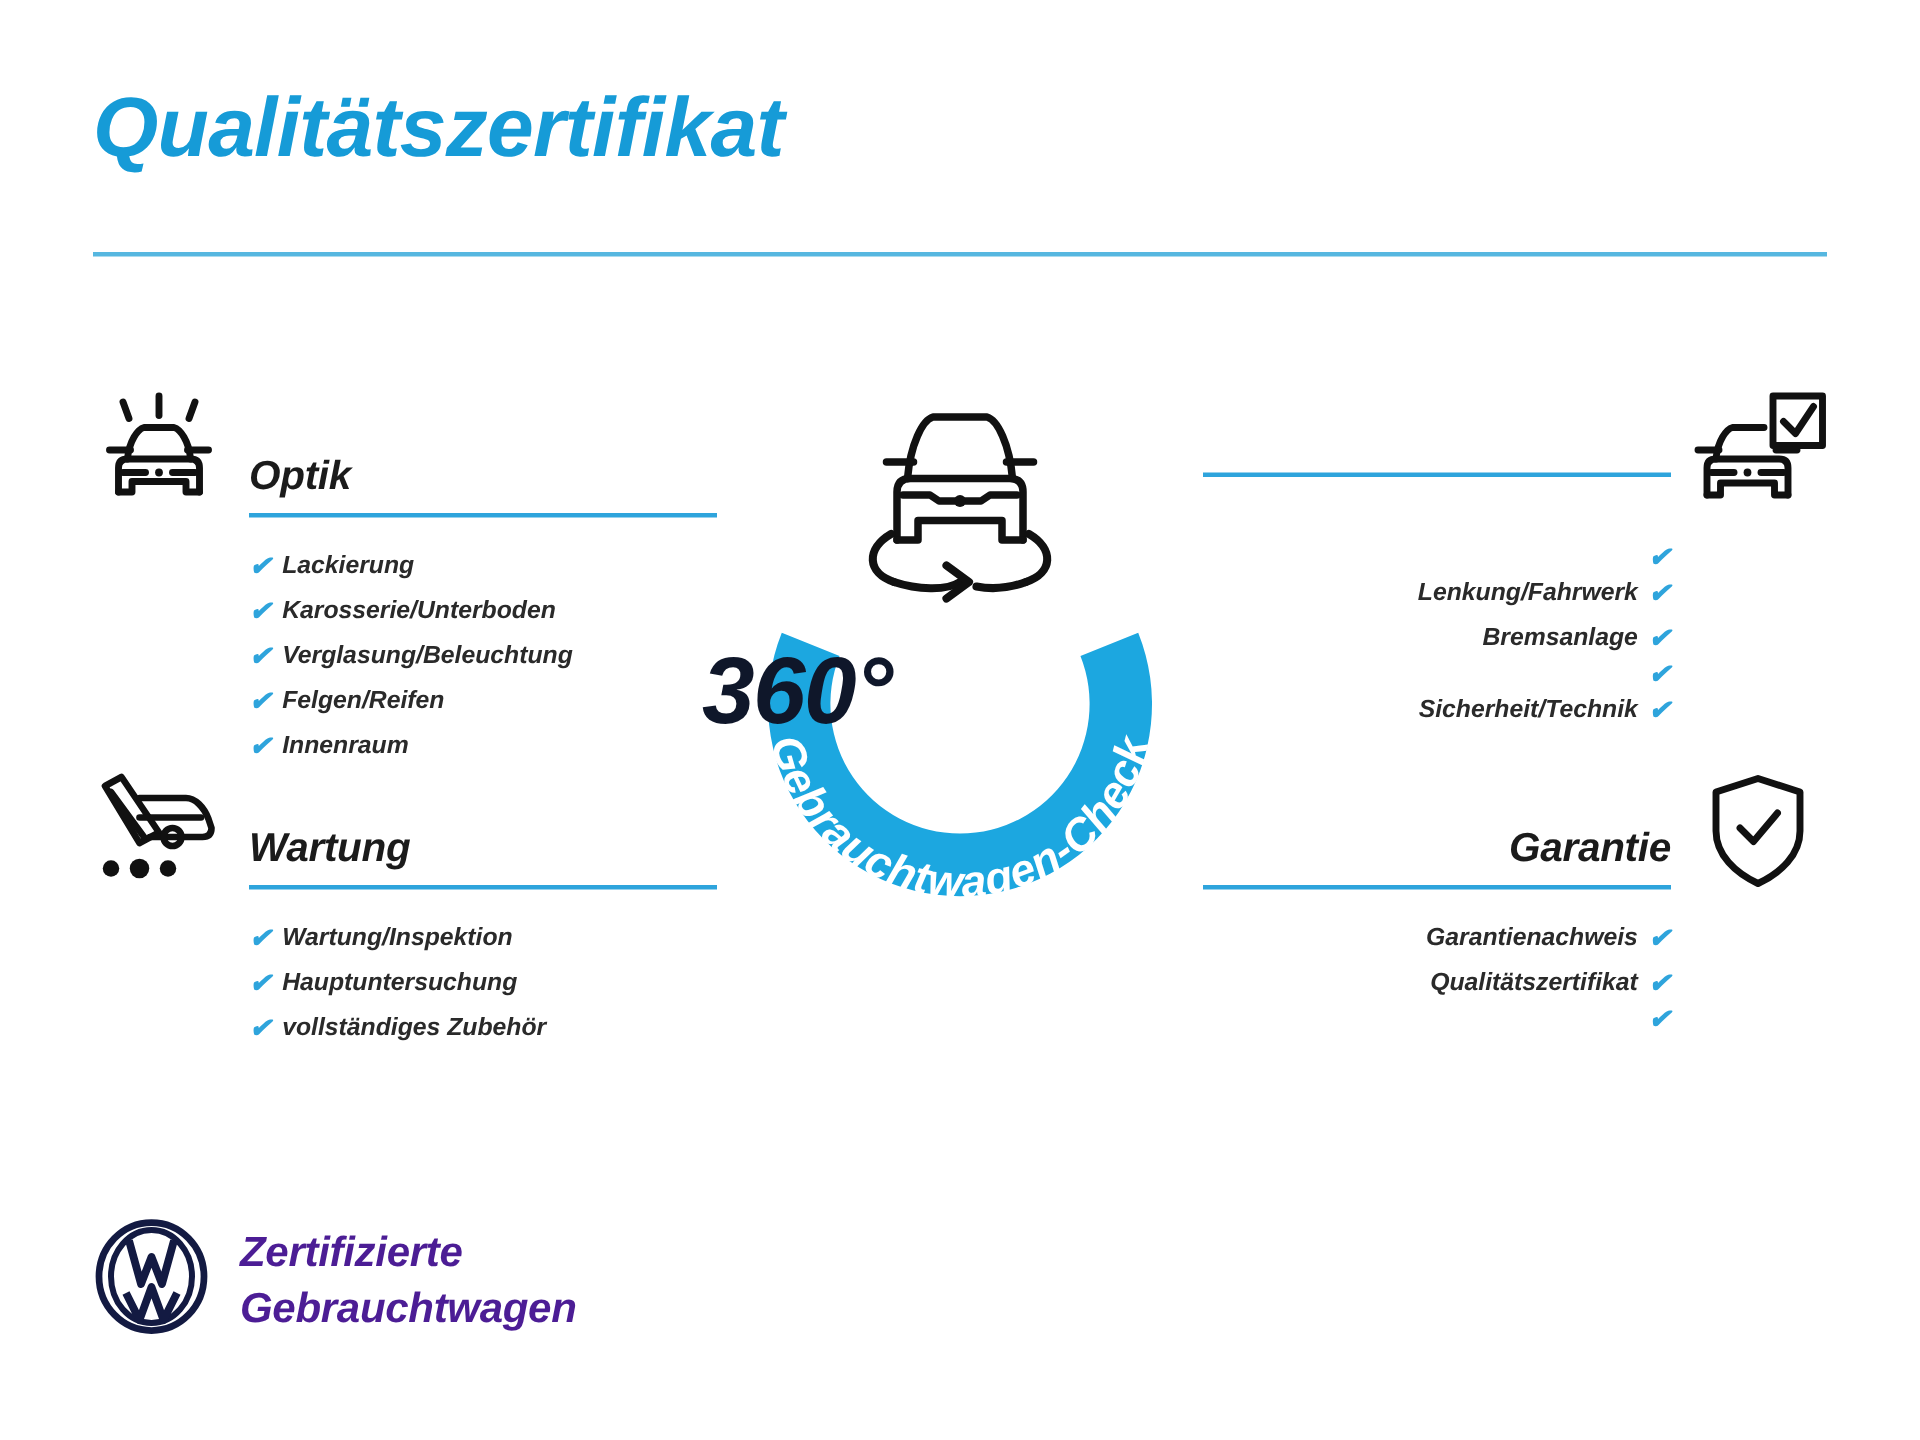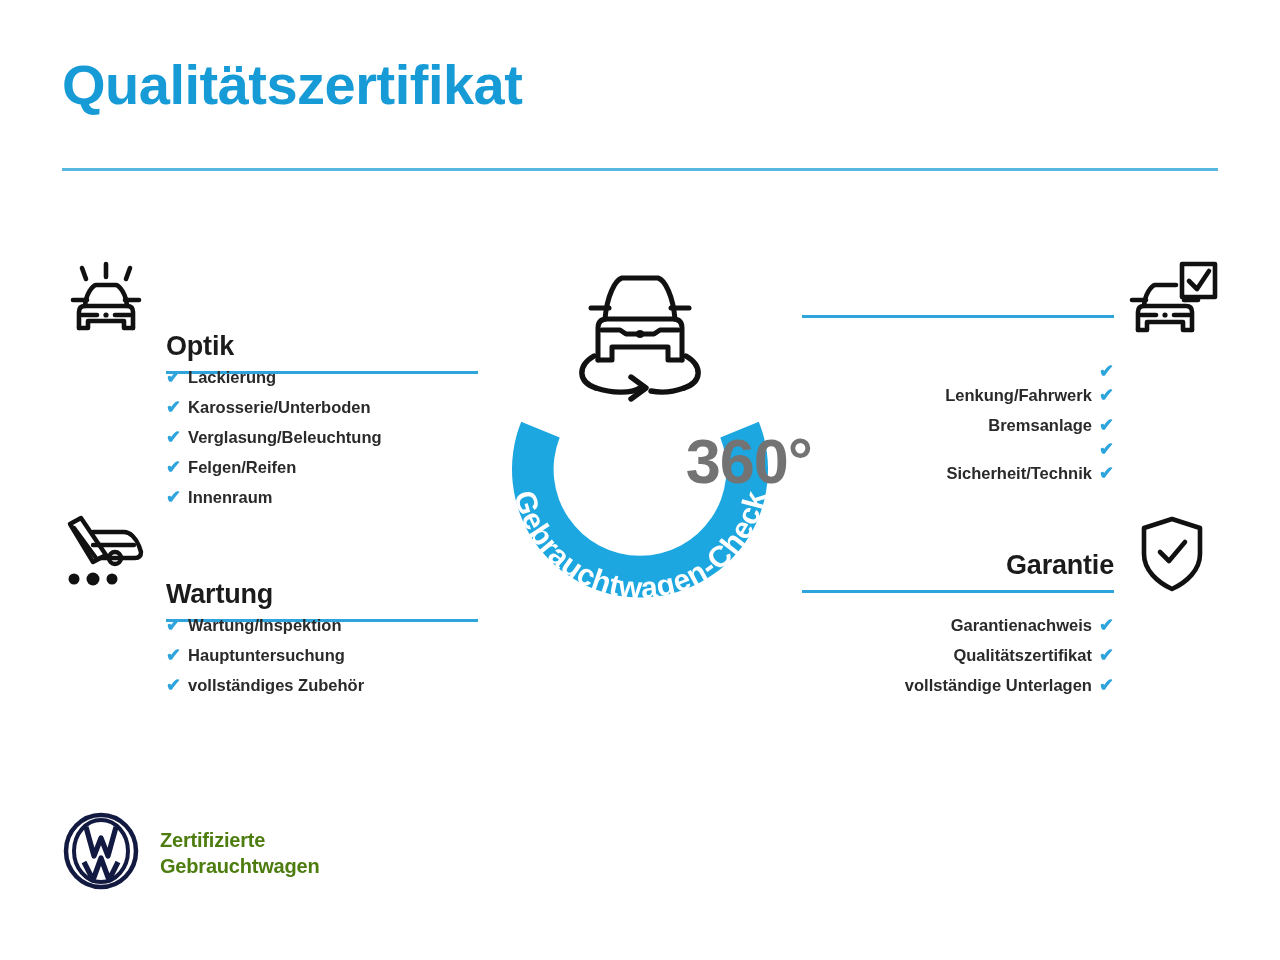--- a/index.html
+++ b/index.html
@@ -15,20 +15,21 @@
     color: #1a1a1a;
     overflow: hidden;
     position: relative;
   }
 
   .page {
     position: absolute;
     inset: 0;
     width: 1136px;
     height: 960px;
+    font-style: italic;
   }
 
   
   .title {
     position: absolute;
     left: 62px;
     top: 54px;
     font-size: 56px;
     font-weight: 700;
     letter-spacing: -0.5px;
@@ -67,21 +68,21 @@
 
   .blk-icon svg { display: block; }
 
   
   .blk-head {
     position: absolute;
     width: 312px;
     top: 52px;
   }
   .block.optik   .blk-head,
-  .block.wartung .blk-head { left: 104px; text-align: left; margin-top: 29px; }
+  .block.wartung .blk-head { left: 104px; text-align: left; }
   .block.technik  .blk-head,
   .block.garantie .blk-head { right: 104px; text-align: right; }
 
   .blk-title {
     font-size: 27px;
     font-weight: 700;
     color: #1b1b1b;
     line-height: 1;
     letter-spacing: -0.2px;
   }
@@ -136,42 +137,42 @@
     top: 248px;
     width: 344px;
     height: 396px;
   }
   .badge svg { display: block; }
   .badge-num {
     position: absolute;
     left: 0;
     right: 0;
     top: 182px;
-    text-align: right;
+    text-align: left;
     font-size: 63px;
     font-weight: 700;
-    color: #737373;
+    color: #0f172a;
     letter-spacing: -1px;
     line-height: 1;
   }
 
   
   .footer {
     position: absolute;
     left: 62px;
     top: 812px;
     display: flex;
     align-items: center;
     gap: 20px;
   }
   .vw-mark { flex: 0 0 auto; }
   .vw-text {
-    font-size: 20px;
+    font-size: 28px;
     font-weight: 700;
-    color: #4d7c0f;
+    color: #4c1d95;
     line-height: 1.3;
     letter-spacing: -0.2px;
     white-space: nowrap;
   }
 </style>
 </head>
 <body>
 
 <div class="page">
 
@@ -323,21 +324,20 @@
     <ul class="blk-list">
       <li>
         <span>Garantienachweis</span>
         <span class="chk">✔</span>
       </li>
       <li>
         <span>Qualitätszertifikat</span>
         <span class="chk">✔</span>
       </li>
       <li>
-        <span>vollständige Unterlagen</span>
         <span class="chk">✔</span>
       </li>
     </ul>
   </div>
 
   <div class="badge">
     <svg width="344" height="396" viewBox="0 0 344 396" fill="none">
       <defs>
         <path id="arcpath" d="M 44 222 A 128 128 0 1 0 300 222"></path>
       </defs>

